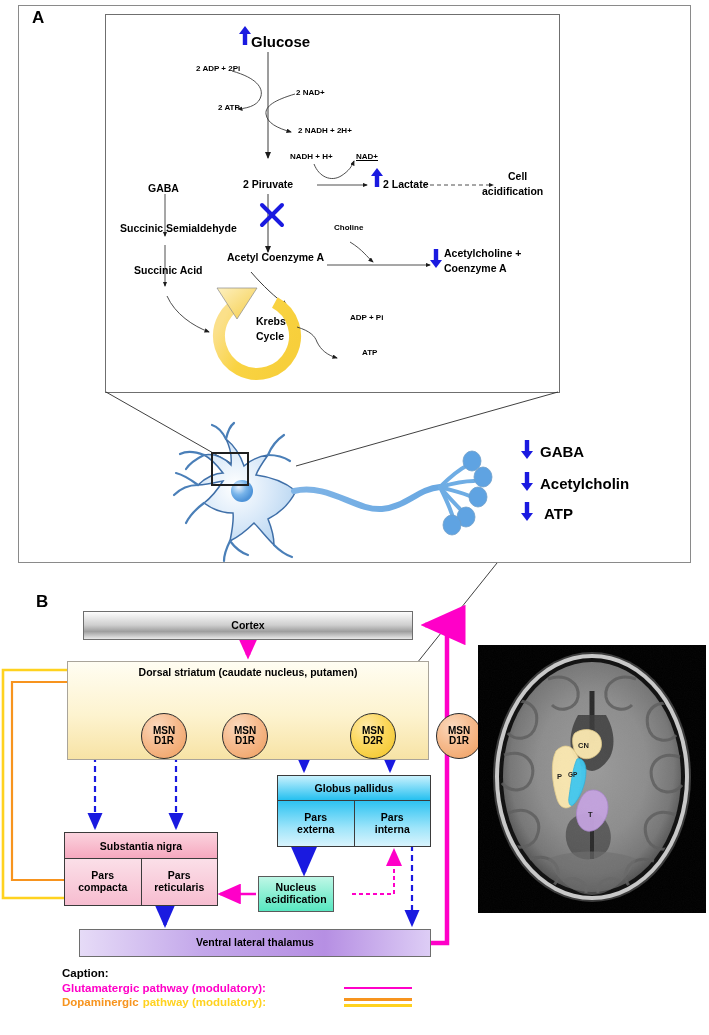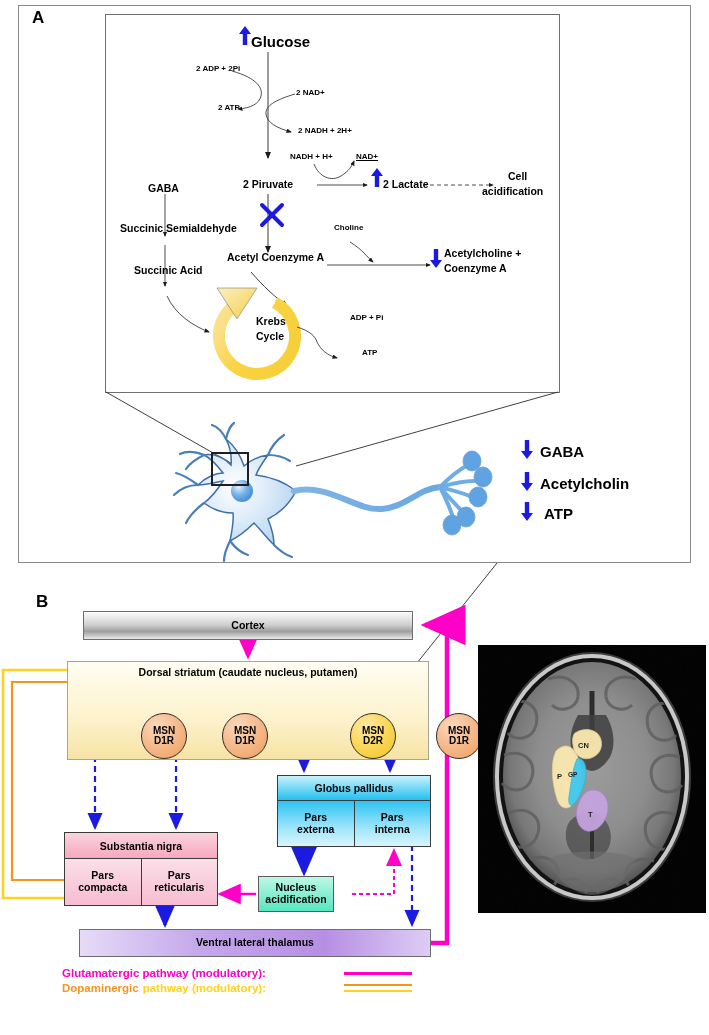--- a/index.html
+++ b/index.html
@@ -373,20 +373,23 @@
 </div>
 
 <div class="boxbase" id="stn">
   <span><span>Nucleus</span><br>
   <span>acidification</span></span>
 </div>
 
 <div class="boxbase nosel" id="thal">Ventral lateral thalamus</div>
 
 <div class="abs" id="caption">
+  <div class="row" style="color:#000;">
+    <span class="txt">Caption:</span>
+  </div>
   <div class="row" style="color:#ff00c8;">
     <span class="txt">Glutamatergic pathway (modulatory):</span>
     <span class="swatchwrap">
       <span class="sw" style="background:#ff00c8;"></span>
     </span>
   </div>
   <div class="row">
     <span class="txt" style="color:#f7941e;">Dopaminergic</span>
     <span class="txt" style="color:#ffd21f;margin-left:4px;">pathway (modulatory):</span>
     <span class="swatchwrap">

